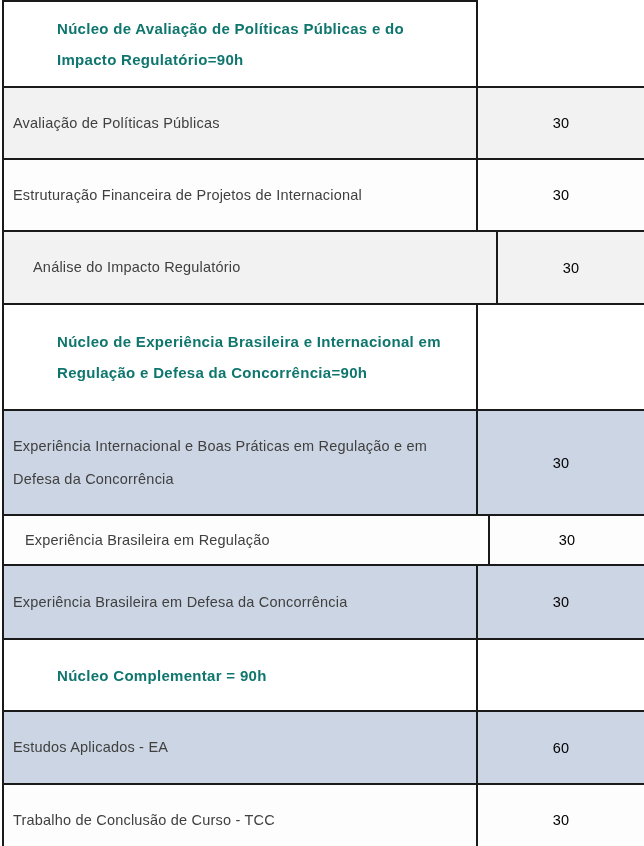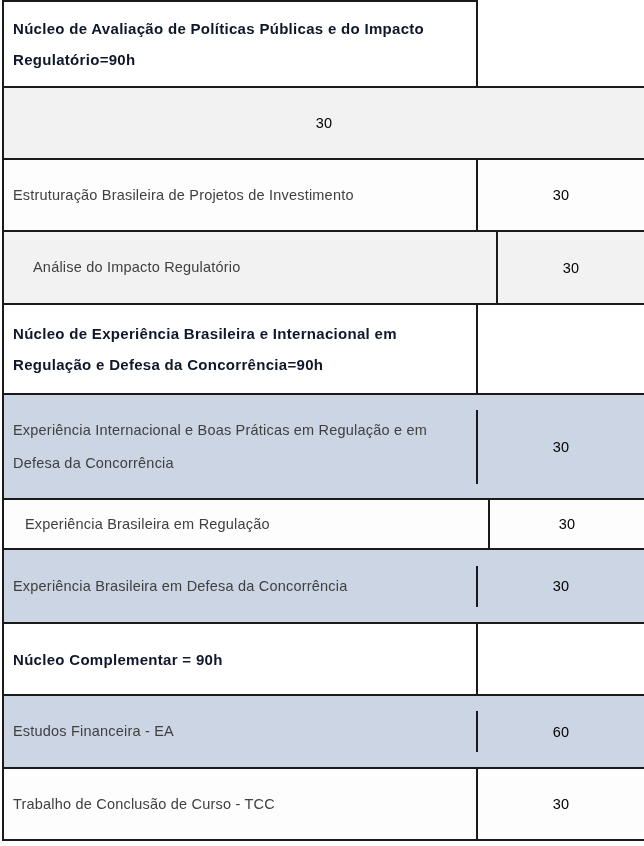--- a/index.html
+++ b/index.html
@@ -18,21 +18,21 @@
     box-sizing: border-box;
   }
   .row {
     display: flex;
     align-items: stretch;
     border-bottom: 2px solid #1a1a1a;
     box-sizing: border-box;
     background: #ffffff;
   }
   .row.bg-gray  { background: #f2f2f2; }
-  .row.bg-blue  { background: #ccd5e3; align-items: center; }
+  .row.bg-blue  { background: #ccd5e3; }
   .row.bg-white { background: #fdfdfd; }
 
   .cell-left {
     flex: 0 0 474px;
     box-sizing: border-box;
     border-right: 2px solid #1a1a1a;
     padding: 4px 12px 4px 9px;
     display: flex;
     align-items: center;
   }
@@ -49,34 +49,35 @@
     font-size: 14.5px;
     line-height: 33px;
     letter-spacing: 0.2px;
     color: #404040;
   }
   .row.section .course-name {
     font-weight: bold;
     font-size: 15px;
     line-height: 31px;
     letter-spacing: 0.3px;
-    color: #0f172a;
+    color: #0f766e;
+    margin-left: 44px;
   }
   .hours-value {
     font-size: 14.5px;
     letter-spacing: 0.3px;
     color: #000000;
   }
 
   
   .r1  { height: 88px; }
   .r2  { height: 72px; }
   .r3  { height: 72px; }
   .r4  { height: 73px; padding-left: 20px; }
-  .r5  { height: 90px; }
+  .r5  { height: 106px; }
   .r6  { height: 105px; }
   .r7  { height: 50px; padding-left: 12px; }
   .r8  { height: 74px; }
   .r9  { height: 72px; }
   .r10 { height: 73px; }
   .r11 { height: 72px; }
 </style>
 </head>
 <body>
 
@@ -85,28 +86,31 @@
   <div class="row section first r1">
     <div class="cell-left">
       <span class="course-name">Núcleo de Avaliação de Políticas Públicas e do Impacto Regulatório=90h</span>
     </div>
     <div class="cell-right">
       <span class="hours-value"></span>
     </div>
   </div>
 
   <div class="row bg-gray r2">
+    <div class="cell-left">
+      <span class="course-name">Avaliação de Políticas Públicas</span>
+    </div>
     <div class="cell-right">
       <span class="hours-value">30</span>
     </div>
   </div>
 
   <div class="row bg-white r3">
     <div class="cell-left">
-      <span class="course-name">Estruturação Brasileira de Projetos de Investimento</span>
+      <span class="course-name">Estruturação Financeira de Projetos de Internacional</span>
     </div>
     <div class="cell-right">
       <span class="hours-value">30</span>
     </div>
   </div>
 
   <div class="row bg-gray r4">
     <div class="cell-left">
       <span class="course-name">Análise do Impacto Regulatório</span>
     </div>
@@ -155,21 +159,21 @@
     <div class="cell-left">
       <span class="course-name">Núcleo Complementar = 90h</span>
     </div>
     <div class="cell-right">
       <span class="hours-value"></span>
     </div>
   </div>
 
   <div class="row bg-blue r10">
     <div class="cell-left">
-      <span class="course-name">Estudos Financeira - EA</span>
+      <span class="course-name">Estudos Aplicados - EA</span>
     </div>
     <div class="cell-right">
       <span class="hours-value">60</span>
     </div>
   </div>
 
   <div class="row bg-white r11">
     <div class="cell-left">
       <span class="course-name">Trabalho de Conclusão de Curso - TCC</span>
     </div>

